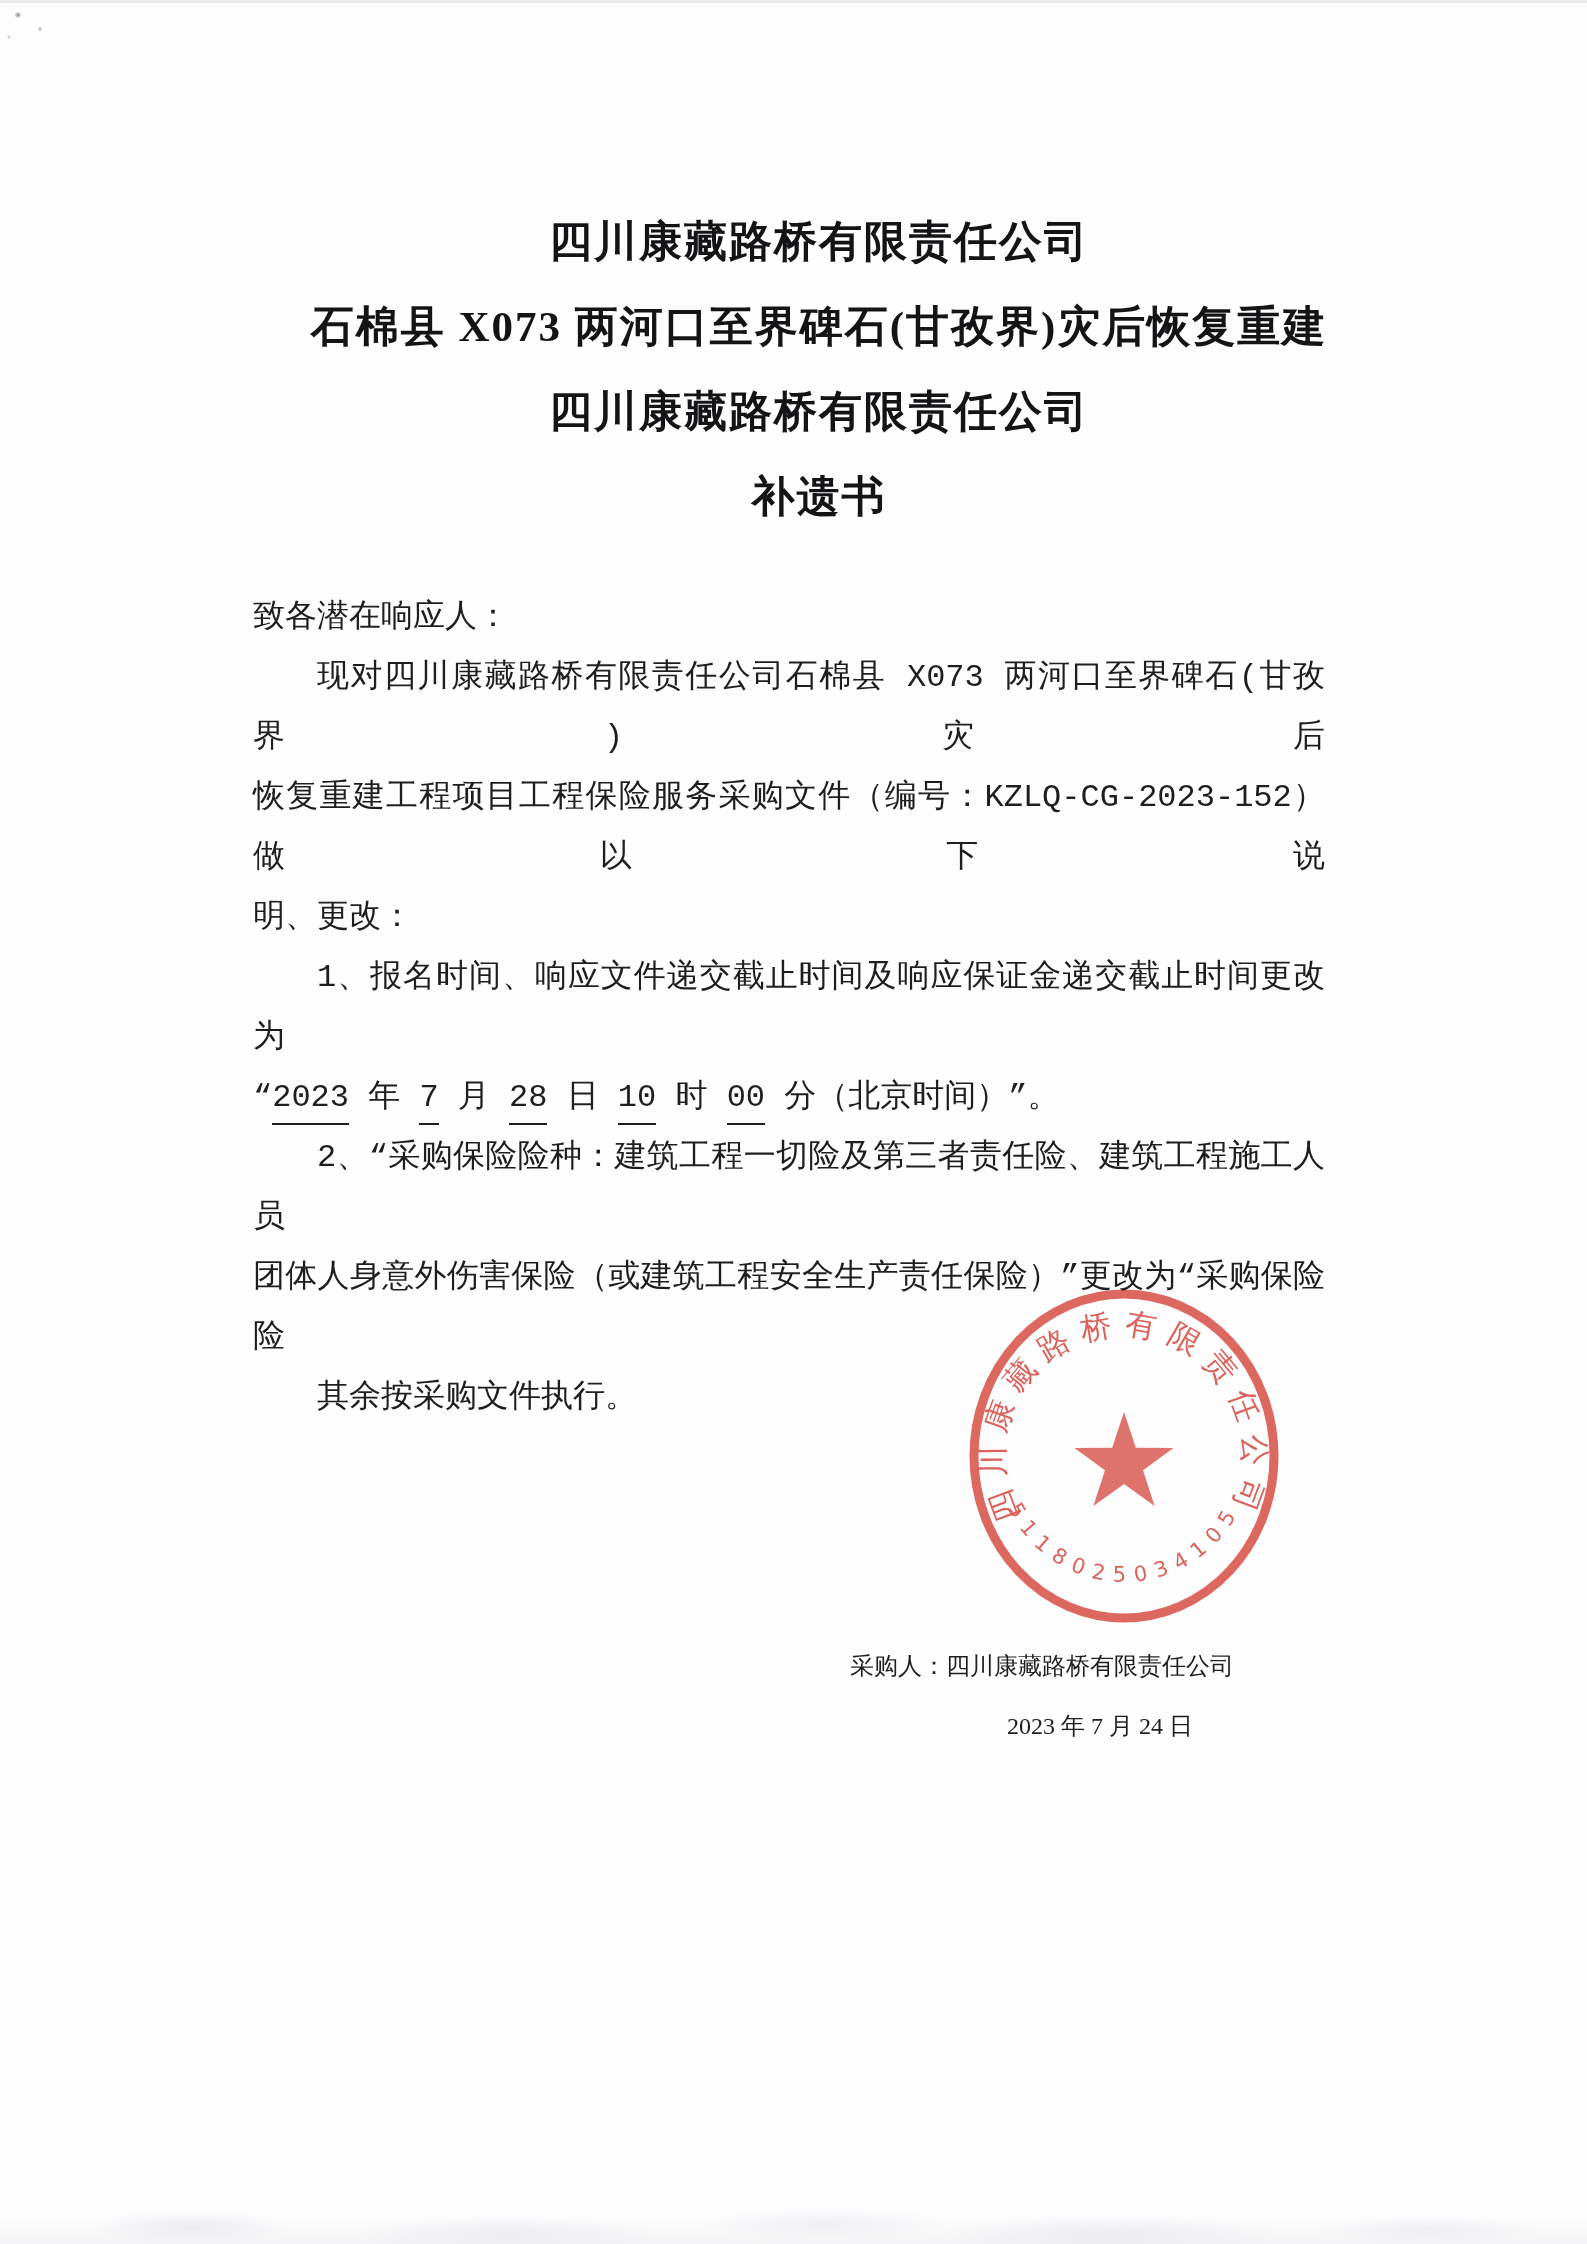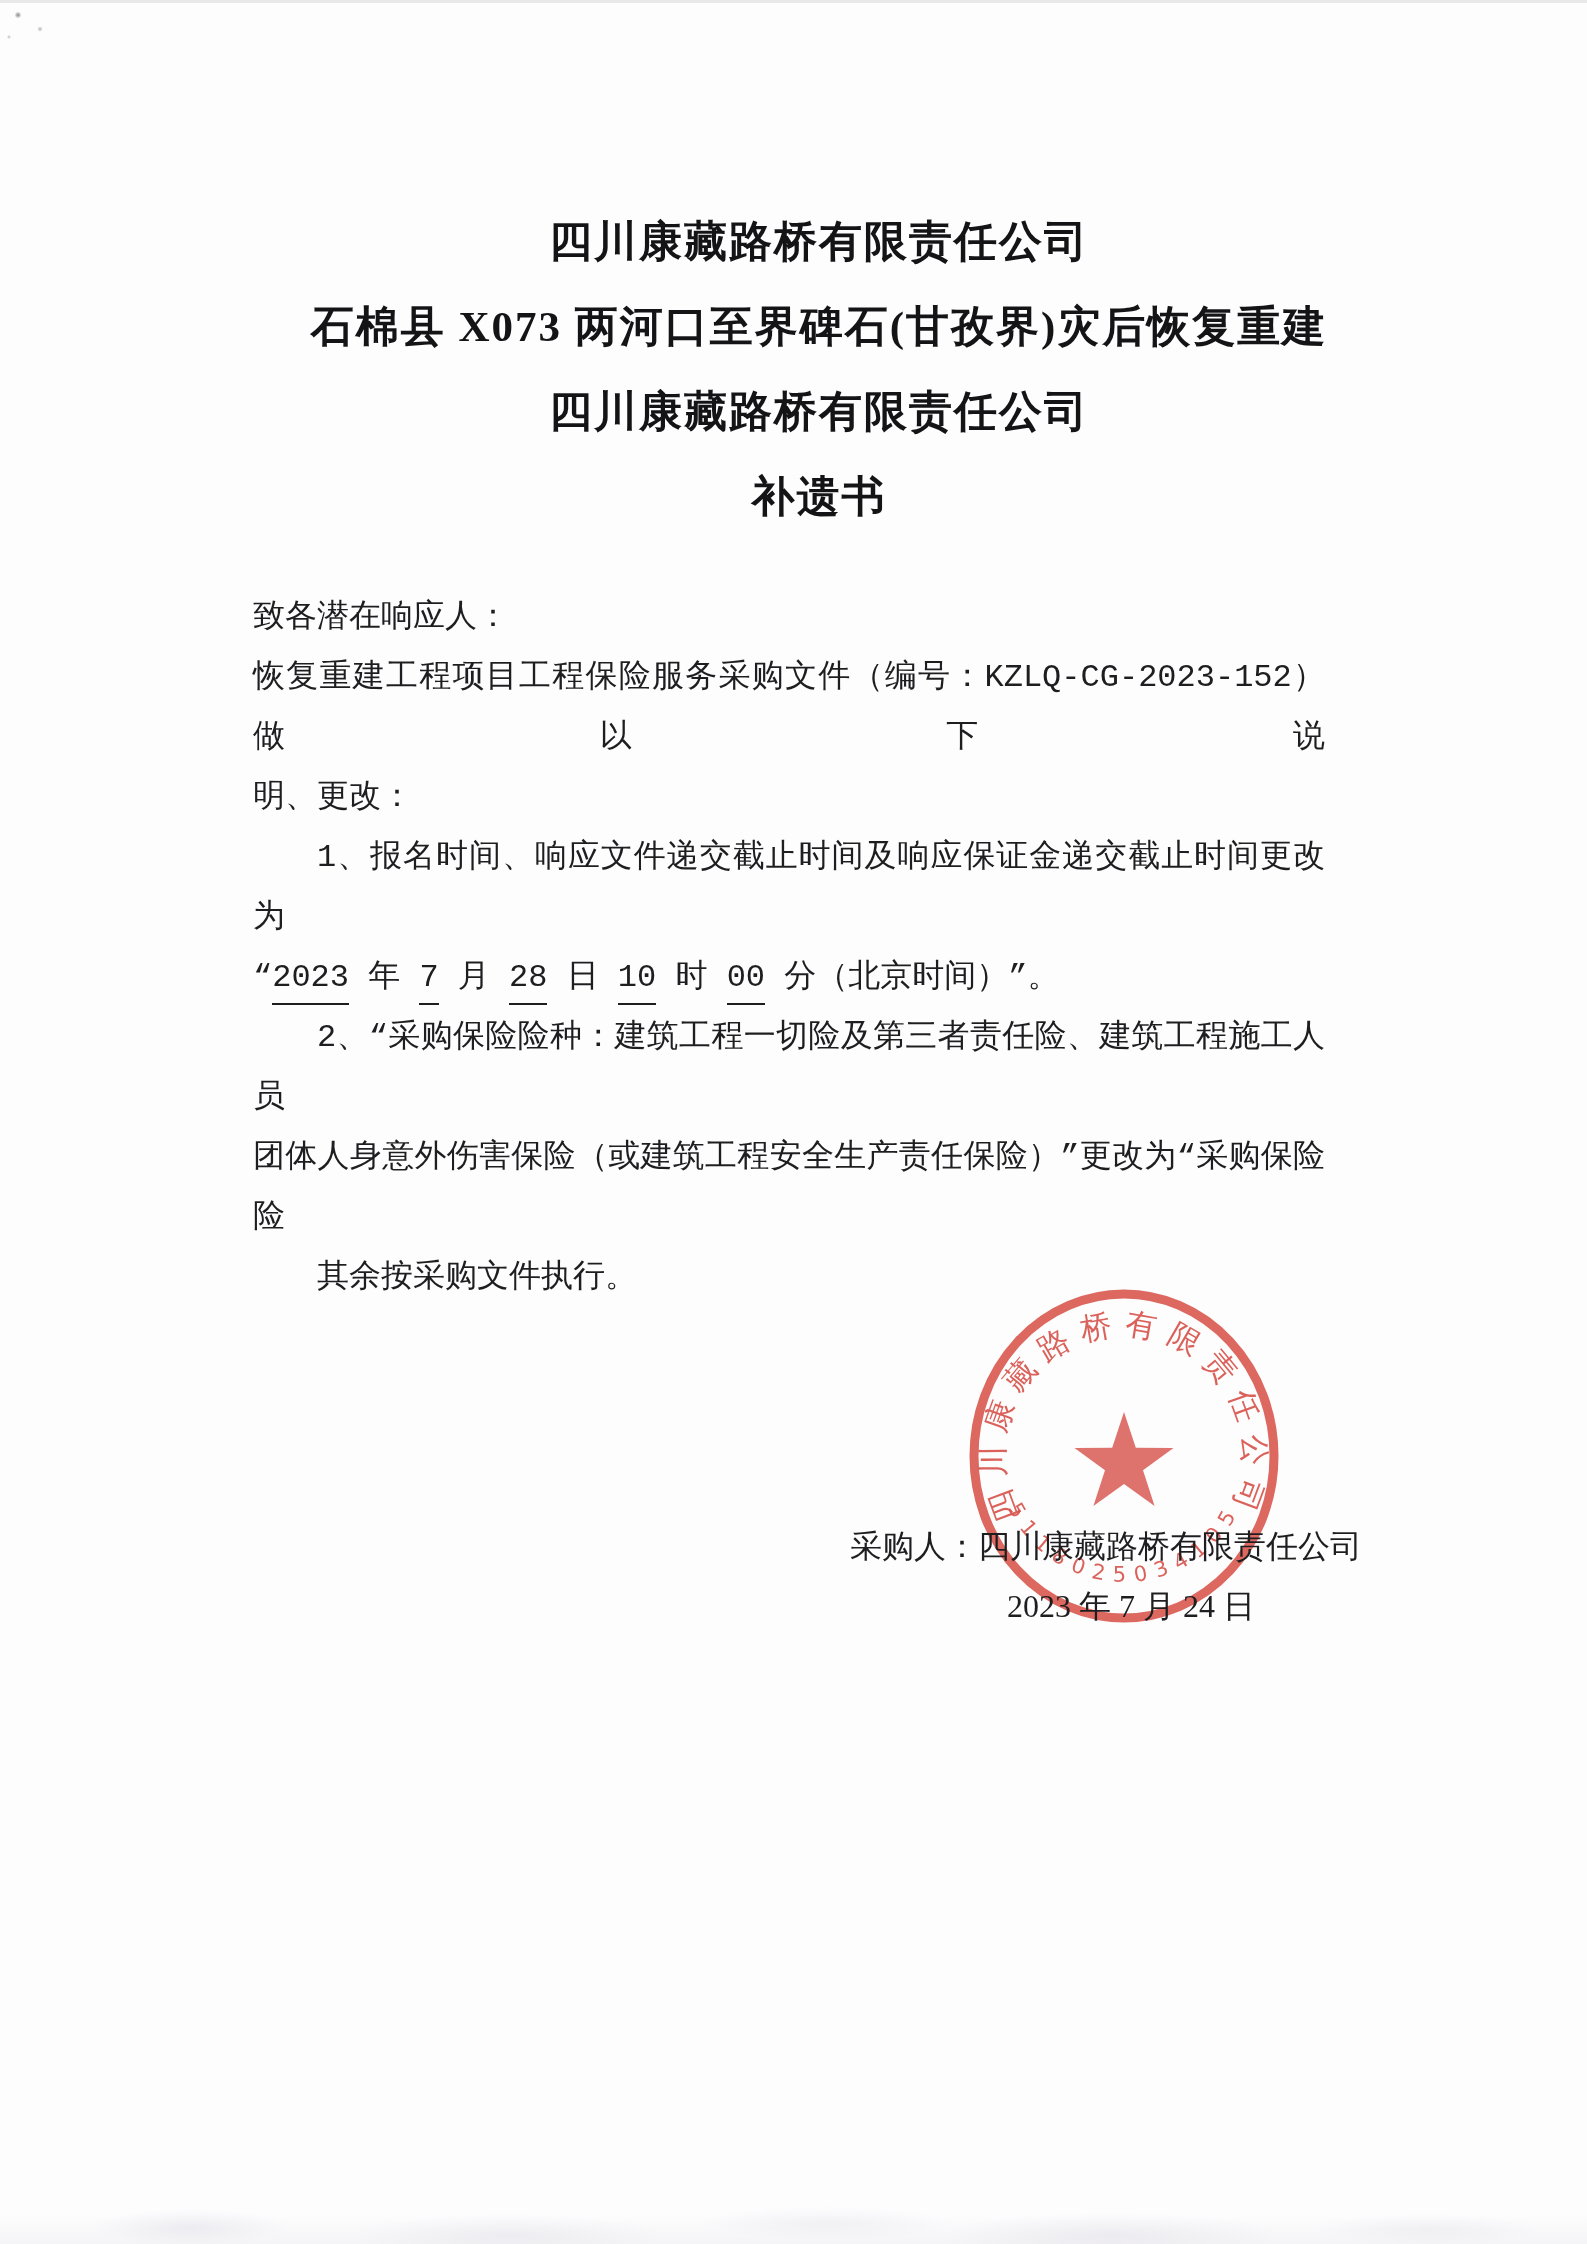--- a/index.html
+++ b/index.html
@@ -35,21 +35,21 @@
   .line{min-height:60px;}
   .fill{text-align:justify;text-align-last:justify;text-justify:inter-character;}
   .indent{text-indent:64px;}
   .u{border-bottom:2px solid currentColor;padding-bottom:7px;}
   
   .signature{
     position:relative;
     margin-top:208px;
     margin-left:253px;
     width:1200px;
-    font-size:32px;
+    font-size:24px;
     line-height:60px;
     z-index:2;
   }
   .sig-buyer{padding-left:597px;white-space:nowrap;}
   .sig-date{padding-left:754px;white-space:nowrap;}
   
   .seal{
     position:absolute;
     left:964px;top:1283px;
     width:320px;height:344px;
@@ -83,20 +83,21 @@
 
   <div class="titles">
     <div class="tline">四川康藏路桥有限责任公司</div>
     <div class="tline">石棉县 X073 两河口至界碑石(甘孜界)灾后恢复重建</div>
     <div class="tline">四川康藏路桥有限责任公司</div>
     <div class="tline">补遗书</div>
   </div>
 
   <div class="doc-body">
     <div class="line">致各潜在响应人：</div>
+    <div class="line indent fill">现对四川康藏路桥有限责任公司石棉县 X073 两河口至界碑石(甘孜界)灾后</div>
     <div class="line fill">恢复重建工程项目工程保险服务采购文件（编号：KZLQ-CG-2023-152）做以下说</div>
     <div class="line">明、更改：</div>
     <div class="line indent">1、报名时间、响应文件递交截止时间及响应保证金递交截止时间更改为</div>
     <div class="line"><span>“</span><span class="u">2023</span><span> 年 </span><span class="u">7</span><span> 月 </span><span class="u">28</span><span> 日 </span><span class="u">10</span><span> 时 </span><span class="u">00</span><span> 分（北京时间）”。</span></div>
     <div class="line indent fill">2、“采购保险险种：建筑工程一切险及第三者责任险、建筑工程施工人员</div>
     <div class="line fill">团体人身意外伤害保险（或建筑工程安全生产责任保险）”更改为“采购保险险</div>
     <div class="line indent">其余按采购文件执行。</div>
   </div>
 
   <div class="signature">

